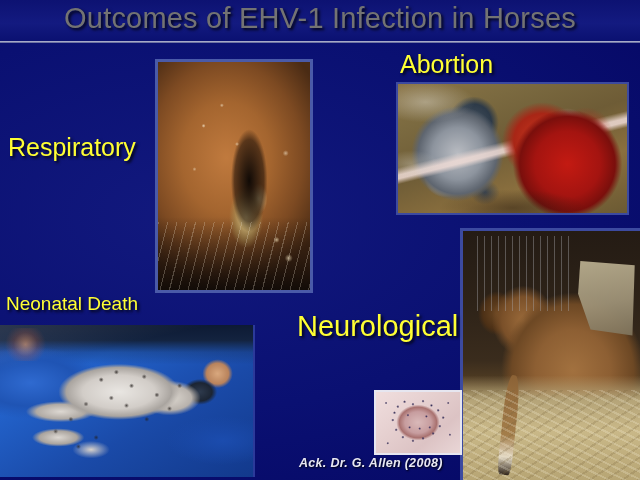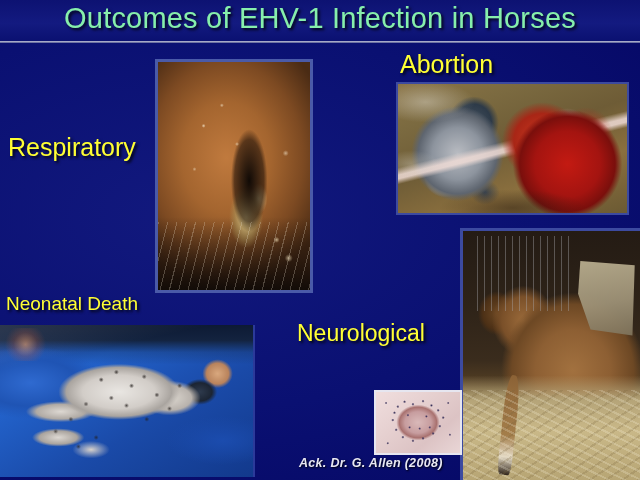--- a/index.html
+++ b/index.html
@@ -28,21 +28,21 @@
     position: absolute;
     left: 0; top: 0;
     width: 640px; height: 42px;
     background: linear-gradient(180deg, #0d1272 0%, #131a80 55%, #0a1070 100%);
   }
   .slide-title {
     position: absolute;
     left: 0; top: 2px;
     width: 640px;
     text-align: center;
-    color: #86efac;
+    color: #737373;
     font-size: 29px;
     font-weight: 400;
     letter-spacing: 0.2px;
     text-shadow: 2px 2px 3px rgba(0,0,0,0.85);
     white-space: nowrap;
   }
   .title-rule {
     position: absolute;
     left: 0; top: 41px;
     width: 640px; height: 2px;
@@ -53,21 +53,21 @@
     position: absolute;
     color: #ffff33;
     font-weight: normal;
     text-shadow: 2px 2px 3px rgba(0,0,0,0.9);
     white-space: nowrap;
     line-height: 1.08;
   }
   #label-respiratory { left: 8px;  top: 134px; font-size: 25px; }
   #label-abortion    { left: 400px; top: 51px;  font-size: 25px; }
   #label-neonatal    { left: 6px;  top: 294px; font-size: 19px; }
-  #label-neurological{ left: 297px; top: 321px; font-size: 23px; }
+  #label-neurological{ left: 297px; top: 311px; font-size: 29px; }
   #label-neurological .l2 { display: block; }
   
   .attribution {
     position: absolute;
     left: 256px; top: 456px;
     color: #e8e8f2;
     font-size: 12.5px;
     font-style: italic;
     font-weight: bold;
     letter-spacing: 0.3px;

